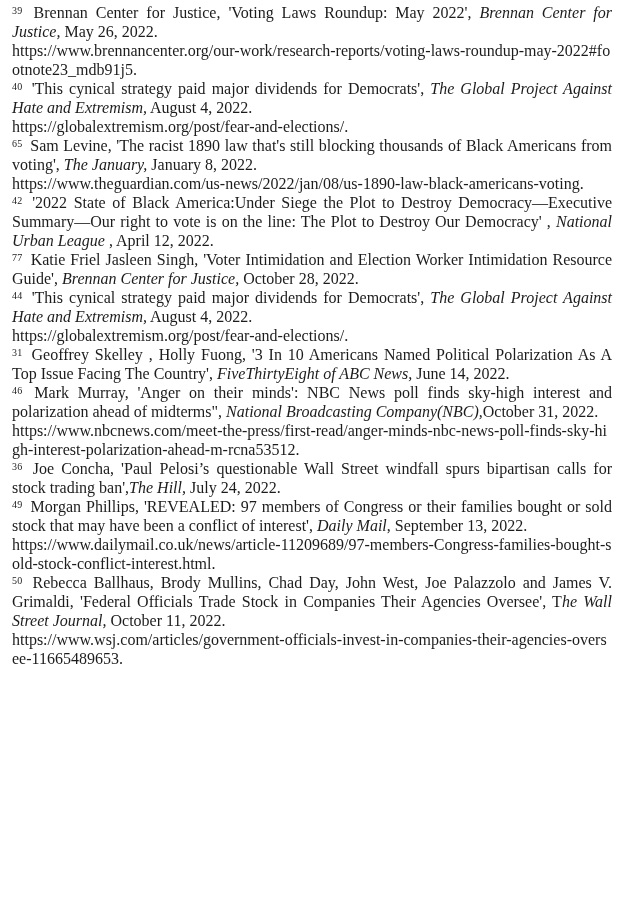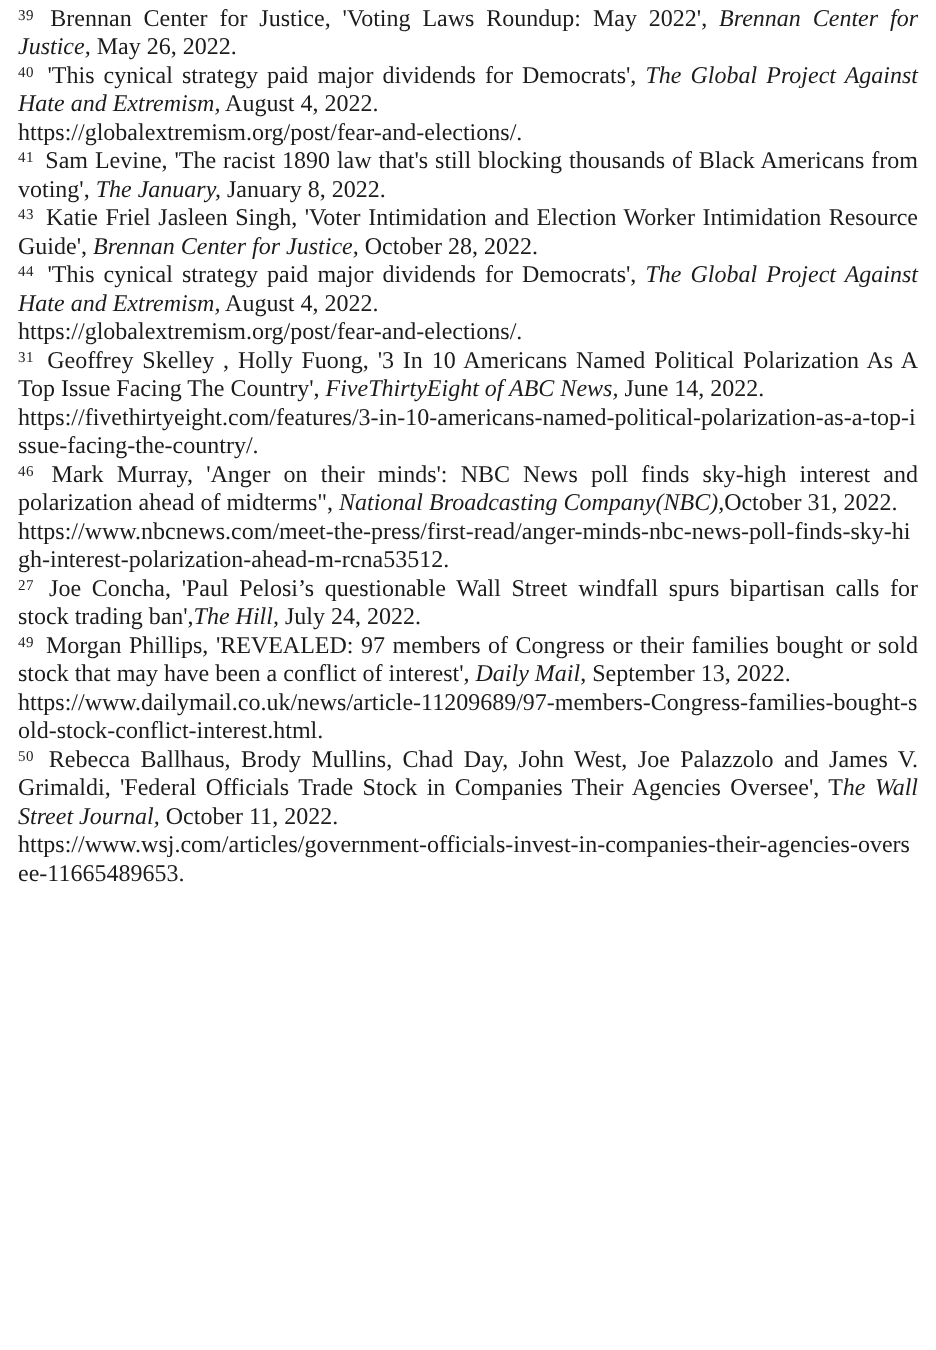--- a/index.html
+++ b/index.html
@@ -37,35 +37,36 @@
   }
   .url {
     word-break: break-all;
   }
 </style>
 </head>
 <body>
 
 <div class="page">
   <section class="footnotes">
-  <p class="footnote"><sup class="fn-num">39</sup><span class="fn-body"> Brennan Center for Justice, 'Voting Laws Roundup: May 2022', <i>Brennan Center for Justice,</i> May 26, 2022.<br></span></p>
+  <p class="footnote"><sup class="fn-num">39</sup><span class="fn-body"> Brennan Center for Justice, 'Voting Laws Roundup: May 2022', <i>Brennan Center for Justice,</i> May 26, 2022.<br><span class="url">https://www.brennancenter.org/our-work/research-reports/voting-laws-roundup-may-2022#footnote23_mdb91j5.</span></span></p>
 
   <p class="footnote"><sup class="fn-num">40</sup><span class="fn-body"> 'This cynical strategy paid major dividends for Democrats', <i>The Global Project Against Hate and Extremism,</i> August 4, 2022.<br><span class="url">https://globalextremism.org/post/fear-and-elections/.</span></span></p>
 
-  <p class="footnote"><sup class="fn-num">41</sup><span class="fn-body"> Sam Levine, 'The racist 1890 law that's still blocking thousands of Black Americans from voting', <i>The January,</i> January 8, 2022.<br></span></p>
+  <p class="footnote"><sup class="fn-num">65</sup><span class="fn-body"> Sam Levine, 'The racist 1890 law that's still blocking thousands of Black Americans from voting', <i>The January,</i> January 8, 2022.<br><span class="url">https://www.theguardian.com/us-news/2022/jan/08/us-1890-law-black-americans-voting.</span></span></p>
 
+  <p class="footnote"><sup class="fn-num">42</sup><span class="fn-body"> '2022 State of Black America:Under Siege the Plot to Destroy Democracy—Executive Summary—Our right to vote is on the line: The Plot to Destroy Our Democracy' , <i>National Urban League</i> , April 12, 2022.</span></p>
 
-  <p class="footnote"><sup class="fn-num">43</sup><span class="fn-body"> Katie Friel Jasleen Singh, 'Voter Intimidation and Election Worker Intimidation Resource Guide', <i>Brennan Center for Justice,</i> October 28, 2022.<br></span></p>
+  <p class="footnote"><sup class="fn-num">77</sup><span class="fn-body"> Katie Friel Jasleen Singh, 'Voter Intimidation and Election Worker Intimidation Resource Guide', <i>Brennan Center for Justice,</i> October 28, 2022.<br></span></p>
 
   <p class="footnote"><sup class="fn-num">44</sup><span class="fn-body"> 'This cynical strategy paid major dividends for Democrats', <i>The Global Project Against Hate and Extremism,</i> August 4, 2022.<br><span class="url">https://globalextremism.org/post/fear-and-elections/.</span></span></p>
 
-  <p class="footnote"><sup class="fn-num">31</sup><span class="fn-body"> Geoffrey Skelley , Holly Fuong, '3 In 10 Americans Named Political Polarization As A Top Issue Facing The Country', <i>FiveThirtyEight of ABC News,</i> June 14, 2022.<br><span class="url">https://fivethirtyeight.com/features/3-in-10-americans-named-political-polarization-as-a-top-issue-facing-the-country/.</span></span></p>
+  <p class="footnote"><sup class="fn-num">31</sup><span class="fn-body"> Geoffrey Skelley , Holly Fuong, '3 In 10 Americans Named Political Polarization As A Top Issue Facing The Country', <i>FiveThirtyEight of ABC News,</i> June 14, 2022.<br></span></p>
 
   <p class="footnote"><sup class="fn-num">46</sup><span class="fn-body"> Mark Murray, 'Anger on their minds': NBC News poll finds sky-high interest and polarization ahead of midterms", <i>National Broadcasting Company(NBC),</i>October 31, 2022.<br><span class="url">https://www.nbcnews.com/meet-the-press/first-read/anger-minds-nbc-news-poll-finds-sky-high-interest-polarization-ahead-m-rcna53512.</span></span></p>
 
 
-  <p class="footnote"><sup class="fn-num">27</sup><span class="fn-body"> Joe Concha, 'Paul Pelosi’s questionable Wall Street windfall spurs bipartisan calls for stock trading ban',<i>The Hill,</i> July 24, 2022.<br></span></p>
+  <p class="footnote"><sup class="fn-num">36</sup><span class="fn-body"> Joe Concha, 'Paul Pelosi’s questionable Wall Street windfall spurs bipartisan calls for stock trading ban',<i>The Hill,</i> July 24, 2022.<br></span></p>
 
   <p class="footnote"><sup class="fn-num">49</sup><span class="fn-body"> Morgan Phillips, 'REVEALED: 97 members of Congress or their families bought or sold stock that may have been a conflict of interest', <i>Daily Mail</i>, September 13, 2022.<br><span class="url">https://www.dailymail.co.uk/news/article-11209689/97-members-Congress-families-bought-sold-stock-conflict-interest.html.</span></span></p>
 
   <p class="footnote"><sup class="fn-num">50</sup><span class="fn-body"> Rebecca Ballhaus, Brody Mullins, Chad Day, John West, Joe Palazzolo and James V. Grimaldi, 'Federal Officials Trade Stock in Companies Their Agencies Oversee', T<i>he Wall Street Journal,</i> October 11, 2022.<br><span class="url">https://www.wsj.com/articles/government-officials-invest-in-companies-their-agencies-oversee-11665489653.</span></span></p>
 </section>
 </div>
 
 </body></html>

